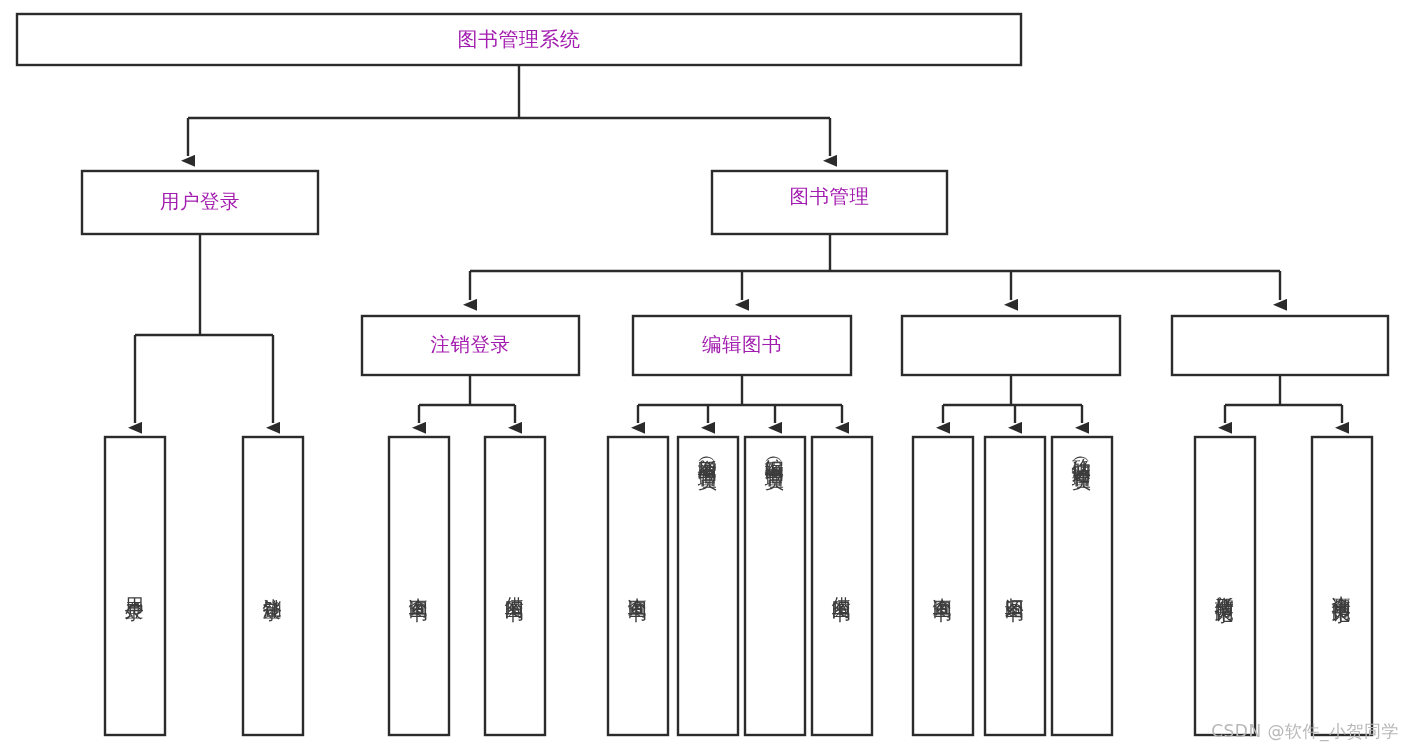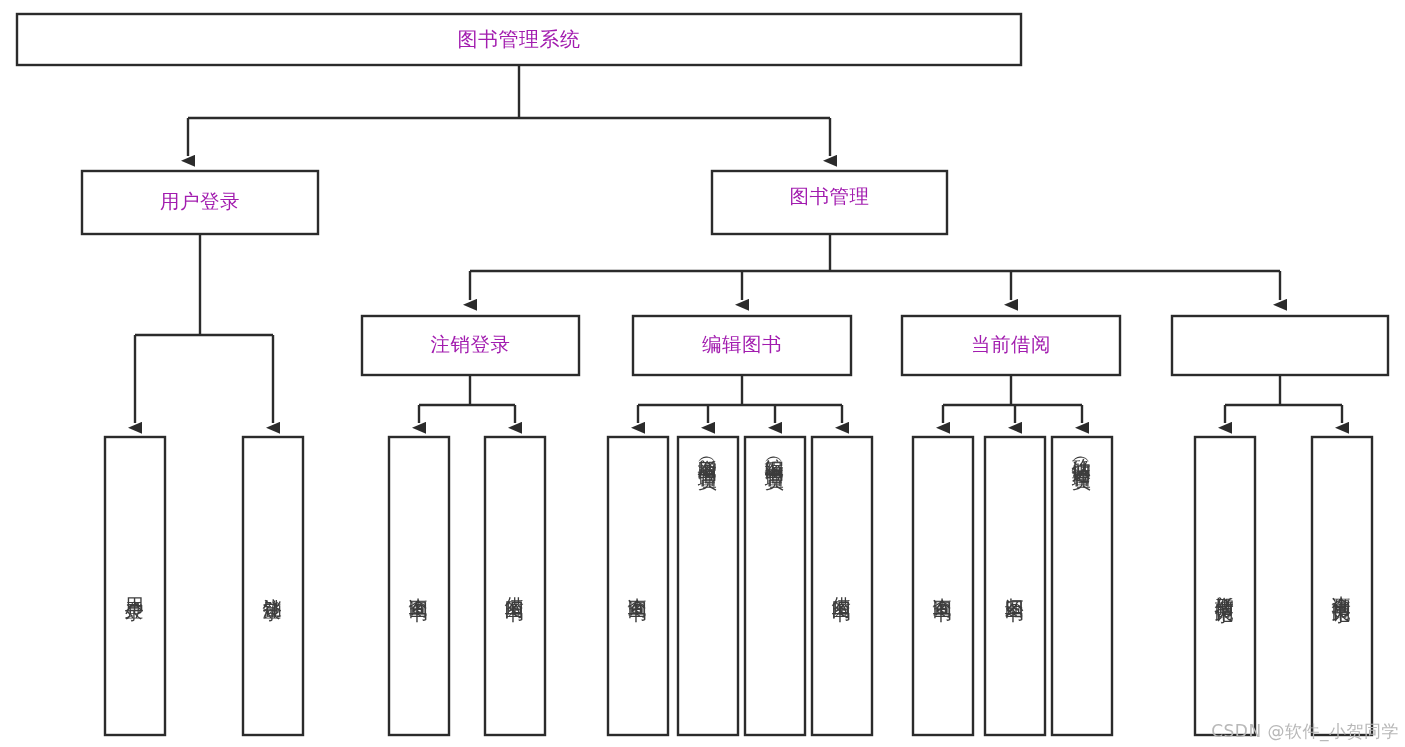--- a/index.html
+++ b/index.html
@@ -105,21 +105,20 @@
     <rect class="node-box" x="1312" y="437" width="60" height="298"></rect>
   </svg>
 
   <div class="lbl root" style="left:17px;top:14px;width:1004px;height:51px;">图书管理系统</div>
 
   <div class="lbl h" style="left:82px;top:171px;width:236px;height:63px;">用户登录</div>
   <div class="lbl h" style="left:712px;top:171px;width:235px;height:53px;">图书管理</div>
 
   <div class="lbl h" style="left:362px;top:316px;width:217px;height:59px;">注销登录</div>
   <div class="lbl h" style="left:633px;top:316px;width:218px;height:59px;">编辑图书</div>
-  <div class="lbl h" style="left:902px;top:316px;width:218px;height:59px;">当前借阅</div>
 
   <div class="vlbl center" style="left:105px;top:447px;width:60px;height:278px;">用户登录</div>
   <div class="vlbl center" style="left:243px;top:447px;width:60px;height:278px;">注销登录</div>
 
   <div class="vlbl center" style="left:389px;top:447px;width:60px;height:278px;">查询图书</div>
   <div class="vlbl center" style="left:485px;top:447px;width:60px;height:278px;">借阅图书</div>
 
   <div class="vlbl center" style="left:608px;top:447px;width:60px;height:278px;">查询图书</div>
   <div class="vlbl" style="left:678px;top:443px;width:60px;height:288px;">新增图书（管理员）</div>
   <div class="vlbl" style="left:745px;top:443px;width:60px;height:288px;">编辑图书（管理员）</div>

